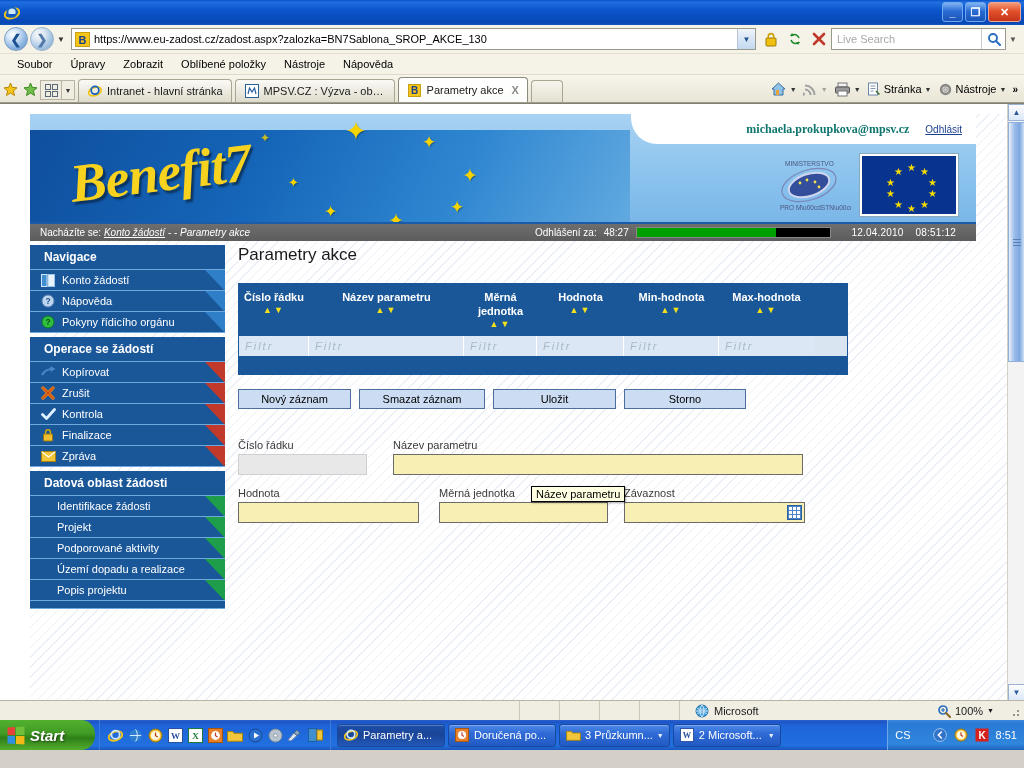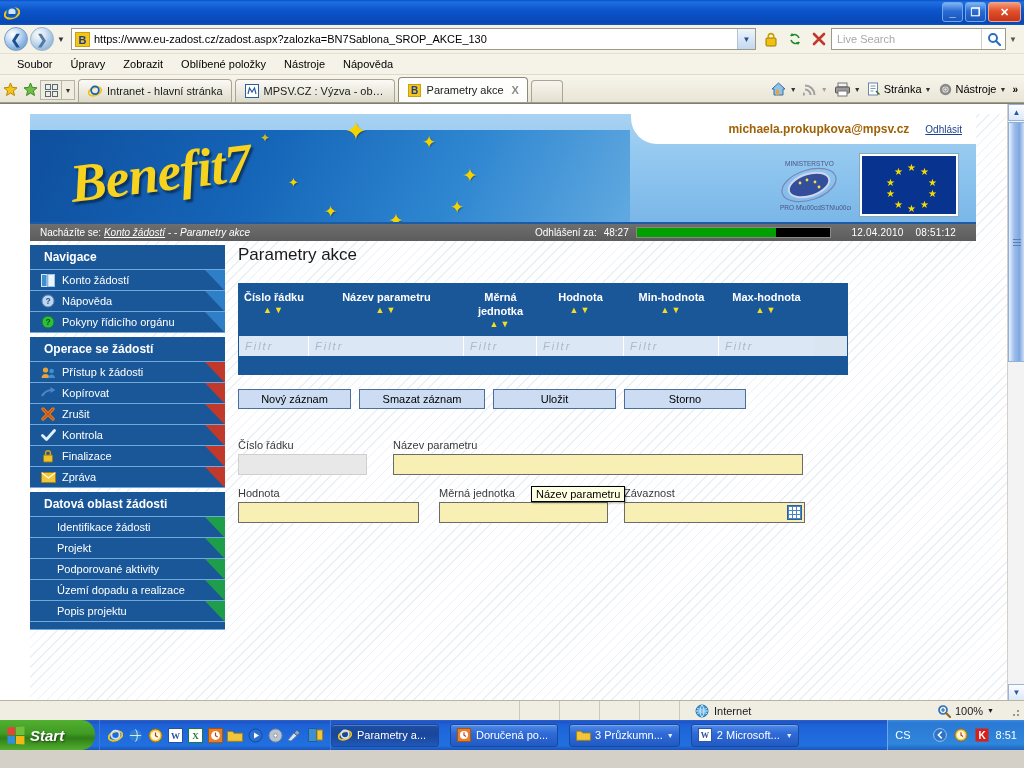--- a/index.html
+++ b/index.html
@@ -159,21 +159,21 @@
   .bstar{ position:absolute; color:#f5d300; font-size:20px; line-height:1;
           text-shadow:1px 1px 1px rgba(0,0,0,.3);}
   .topbar-yellow{
     position:absolute;left:30px;top:10px;width:946px;height:4px;background:#e8b80e;
   }
   .user-pill{
     position:absolute; right:0; top:0; height:30px; min-width:345px;
     background:#fff; border-bottom-left-radius:26px;
     display:flex;align-items:center;justify-content:flex-end;padding-right:14px;gap:16px;
   }
-  .user-mail{ color:#a16207; font-weight:bold; font-size:12px;}
+  .user-mail{ color:#0f766e; font-weight:bold; font-size:12px;font-family:Liberation Serif, serif;}
   .logout-link{ color:#1a3f8f; font-size:10px; text-decoration:underline;}
   .mmr-logo{
     position:absolute; right:125px; top:40px; width:84px; height:62px;
   }
   .eu-flag{
     position:absolute; right:18px; top:40px; width:98px; height:62px;
     background:#08338f; border:2px solid #fff; box-shadow:0 0 0 1px #8ab;
   }
   .eu-star{ position:absolute;color:#f5dc00;font-size:10px;line-height:1;}
 
@@ -322,21 +322,21 @@
     text-shadow:1px 1px 2px rgba(0,0,0,.5);
   }
   .winflag{ width:17px;height:17px;display:grid;grid-template-columns:1fr 1fr;grid-template-rows:1fr 1fr;gap:1px;
     transform:perspective(20px) rotateY(-8deg);}
   .winflag i{display:block;}
   .qlaunch{
     display:flex;align-items:center;gap:4px;padding:0 7px;height:30px;
     border-left:1px solid #3f7ad8;border-right:1px solid #3f7ad8;margin-left:4px;
   }
   .qico{ width:16px;height:16px;border-radius:2px;display:flex;align-items:center;justify-content:center;font-size:10px;}
-  .tb-tasks{ display:flex;align-items:center;gap:11px;}
+  .tb-tasks{ display:flex;align-items:center;gap:3px;margin-left:6px;}
   .task{
     height:23px;min-width:108px;max-width:125px;display:flex;align-items:center;gap:4px;padding:0 5px;
     background:linear-gradient(to bottom,#4f8be8,#2f6ad6 40%,#225ac4);
     border:1px solid #174a9e;border-radius:3px;color:#fff;font-size:11px;
     box-shadow:inset 0 1px 0 rgba(255,255,255,.25);
   }
   .task.active{ background:linear-gradient(to bottom,#1d4fa8,#1a4598 45%,#2258b8);}
   .task-lbl{white-space:nowrap;overflow:hidden;text-overflow:ellipsis;flex:1;}
   .task-caret{font-size:7px;opacity:.9;}
   .tray{
@@ -617,32 +617,20 @@
               <text x="7" y="10.3" font-size="8.5" text-anchor="middle" fill="#0d4f14" font-family="Liberation Sans, sans-serif" font-weight="bold">?</text>
             </svg>
         </span>
         <span>Pokyny řídicího orgánu</span>
         <span class="corner blue"></span>
       </div>
 
       <div class="nav-gap"></div>
       <div class="nav-hdr">Operace se žádostí</div>
 
-      <div class="nav-item">
-        <span class="ni-ico">
-          <svg width="15" height="13" viewBox="0 0 15 13">
-              <circle cx="4.5" cy="4" r="2.6" fill="#e8a33d"></circle>
-              <path d="M0.6 12c0-2.6 1.8-4 3.9-4s3.9 1.4 3.9 4z" fill="#e8a33d"></path>
-              <circle cx="10.6" cy="5" r="2.3" fill="#3f8ed0"></circle>
-              <path d="M7.2 12c0-2.3 1.6-3.5 3.4-3.5s3.4 1.2 3.4 3.5z" fill="#3f8ed0"></path>
-            </svg>
-        </span>
-        <span>Přístup k žádosti</span>
-        <span class="corner red"></span>
-      </div>
 
       <div class="nav-item">
         <span class="ni-ico">
           <svg width="15" height="12" viewBox="0 0 15 12">
               <path d="M1 9c3-5 7-6 10-6" fill="none" stroke="#4a86c8" stroke-width="2.2"></path>
               <path d="M9.5 0 L14.5 3 L9.5 6 Z" fill="#4a86c8"></path>
             </svg>
         </span>
         <span>Kopírovat</span>
         <span class="corner red"></span>
@@ -812,21 +800,21 @@
   <span class="st-seg"></span>
   <span class="st-seg"></span>
   <span class="st-seg"></span>
   <span class="st-seg"></span>
   <span class="st-zone">
     <svg width="14" height="14" viewBox="0 0 14 14">
         <circle cx="7" cy="7" r="6" fill="#3f9bd4" stroke="#1c6fa8"></circle>
         <path d="M1 7h12M7 1c2.6 2.8 2.6 9.2 0 12M7 1C4.4 3.8 4.4 10.2 7 13" fill="none" stroke="#e8f4ff" stroke-width=".9"></path>
         <path d="M2 4.5c2 1 8 1 10 0M2 9.5c2-1 8-1 10 0" fill="none" stroke="#cfeaff" stroke-width=".8"></path>
       </svg>
-    <span>Internet</span>
+    <span>Microsoft</span>
   </span>
   <span class="st-zoom">
     <svg width="14" height="14" viewBox="0 0 14 14">
         <circle cx="6" cy="6" r="4" fill="none" stroke="#2a6fbf" stroke-width="1.7"></circle>
         <path d="M4 6h4M6 4v4" stroke="#2a6fbf" stroke-width="1.2"></path>
         <path d="M9 9 L13 13" stroke="#8a6a2a" stroke-width="2.2" stroke-linecap="round"></path>
       </svg>
     <span>100%</span>
     <span style="font-size:7px">▼</span>
   </span>

